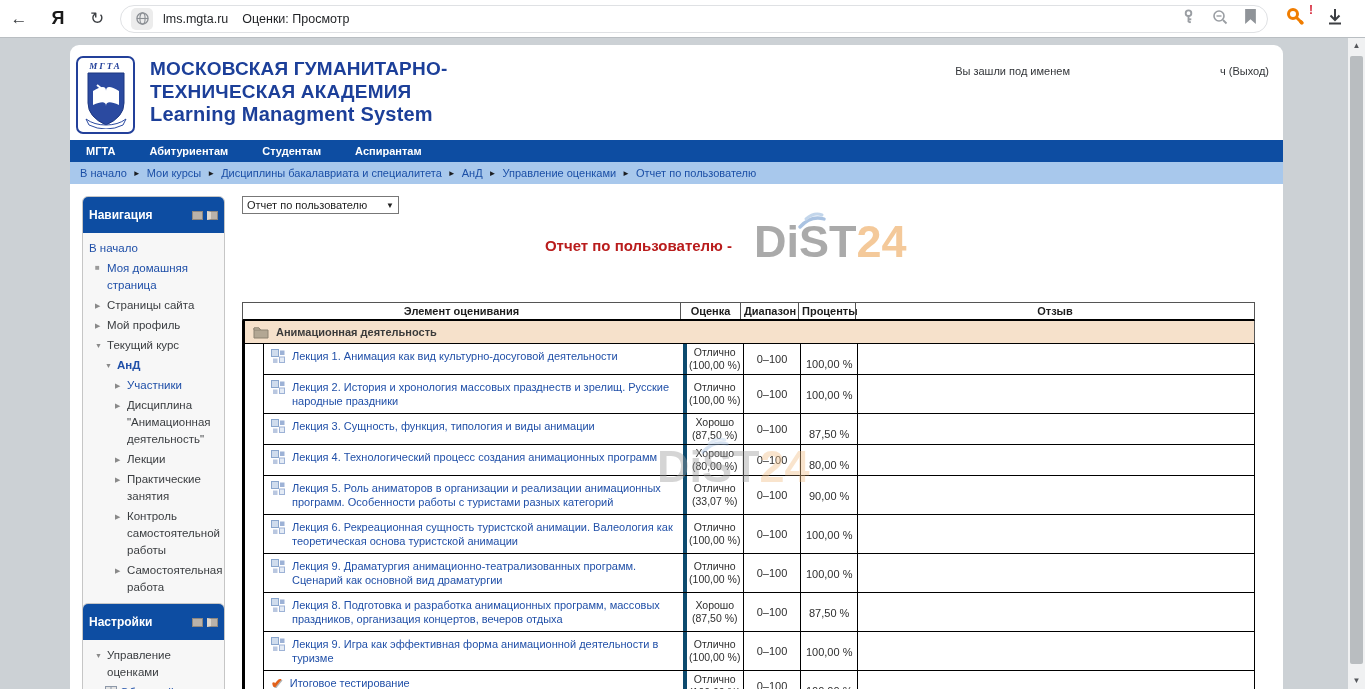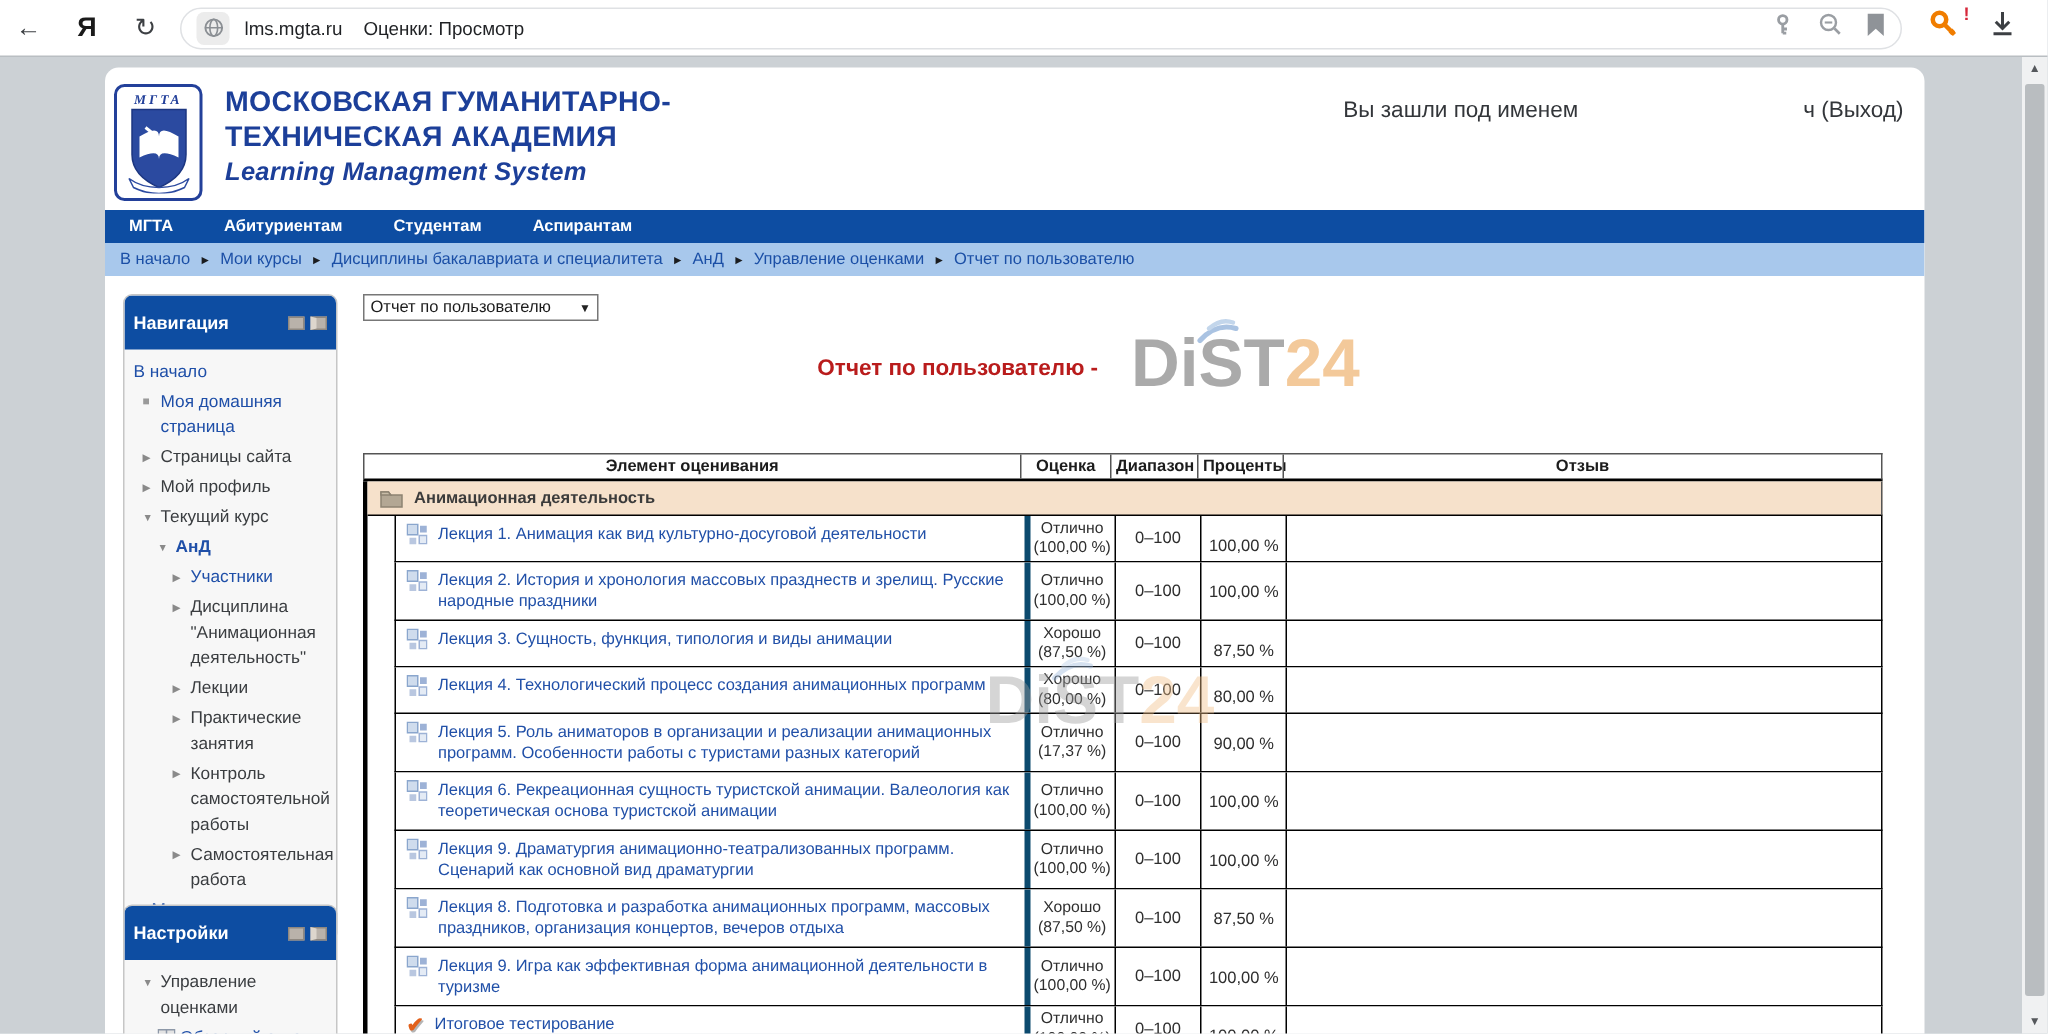--- a/index.html
+++ b/index.html
@@ -39,22 +39,22 @@
 
   
   .site-header { position:relative; height:95px; }
   .crest { position:absolute; left:6px; top:11px; width:59px; height:78px;
            border:2px solid #23409a; border-radius:7px; background:#fff;
            display:flex; flex-direction:column; align-items:center; padding-top:3px; }
   .crest-word { font-family:"Liberation Serif", serif; font-style:italic; font-weight:700;
                 font-size:9px; color:#23409a; letter-spacing:2px; }
   .acad-titles { position:absolute; left:80px; top:12px; }
   .acad-line { font-size:19px; font-weight:700; color:#1c3f99; line-height:23px; letter-spacing:.2px; }
-  .acad-line.en { font-size:17px;font-style:italic; }
-  .login-info { position:absolute; right:14px; top:20px; font-size:15px; color:#33363a; }
+  .acad-line.en { font-size:20px; }
+  .login-info { position:absolute; right:14px; top:20px; font-size:11px; color:#33363a; }
   .login-info .gap { display:inline-block; width:150px; }
 
   
   .top-nav { height:22px; background:#0d4da2; display:flex; align-items:center;
              padding-left:16px; gap:34px; }
   .top-nav-item { color:#fff; font-weight:700; font-size:11px; cursor:pointer; }
 
   
   .breadcrumb { height:22px; background:#a8c8ec; display:flex; align-items:center;
                 padding-left:10px; font-size:11px; gap:6px; white-space:nowrap; }
@@ -462,21 +462,21 @@
                 <span><svg width="14" height="14" viewBox="0 0 14 14">
                     <rect x="0.5" y="0.5" width="7" height="7" fill="#cfdced" stroke="#8aa6cd"></rect>
                     <rect x="9" y="1.5" width="4.5" height="4.5" fill="#9db2d6"></rect>
                     <rect x="2" y="9.5" width="4.5" height="4.5" fill="#b9c7e0"></rect>
                     <rect x="8.5" y="8" width="5" height="5.5" fill="#e4ebf5" stroke="#9db2d6"></rect>
                   </svg></span>
                 <a href="#">Лекция 5. Роль аниматоров в организации и реализации анимационных программ. Особенности работы с туристами разных категорий</a>
               </div>
             <div class="cell-grade">
                 <span>Отлично</span>
-                <span>(17,37 %)</span>
+                <span>(33,07 %)</span>
               </div>
             <div class="cell-range">0–100</div>
             <div class="cell-pct">90,00 %</div>
             <div class="cell-review"></div>
           </div>
 
           <div class="g-row">
             <div class="cell-name">
                 <span><svg width="14" height="14" viewBox="0 0 14 14">
                     <rect x="0.5" y="0.5" width="7" height="7" fill="#cfdced" stroke="#8aa6cd"></rect>

